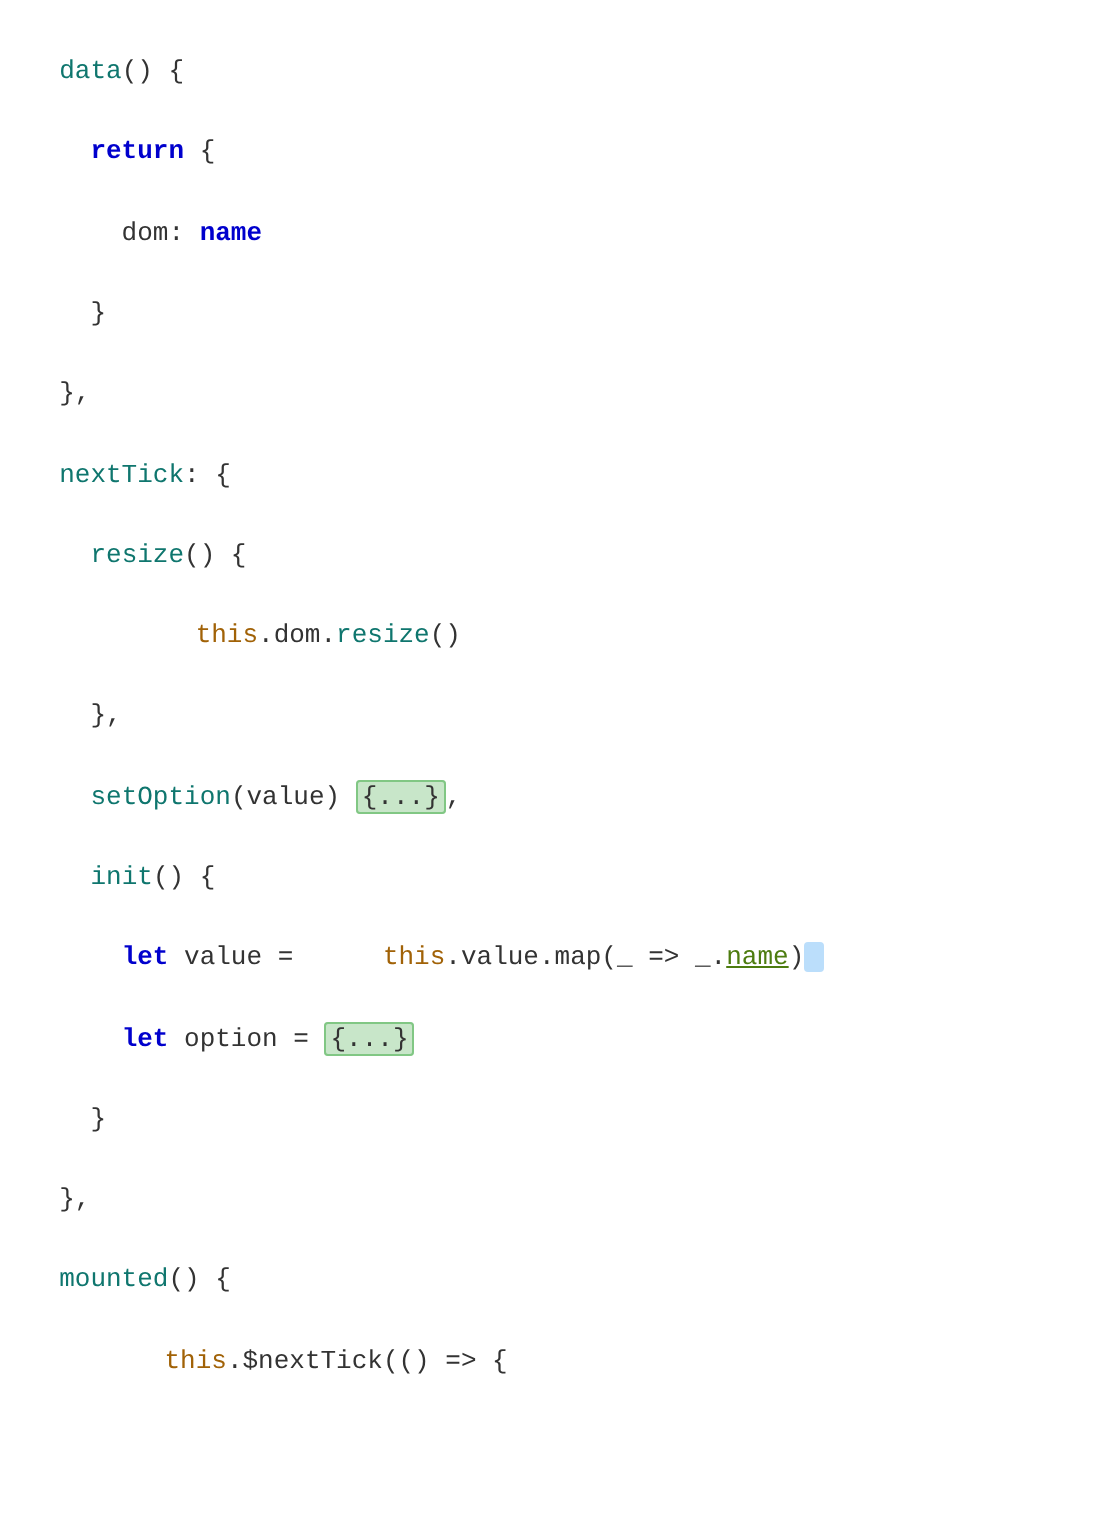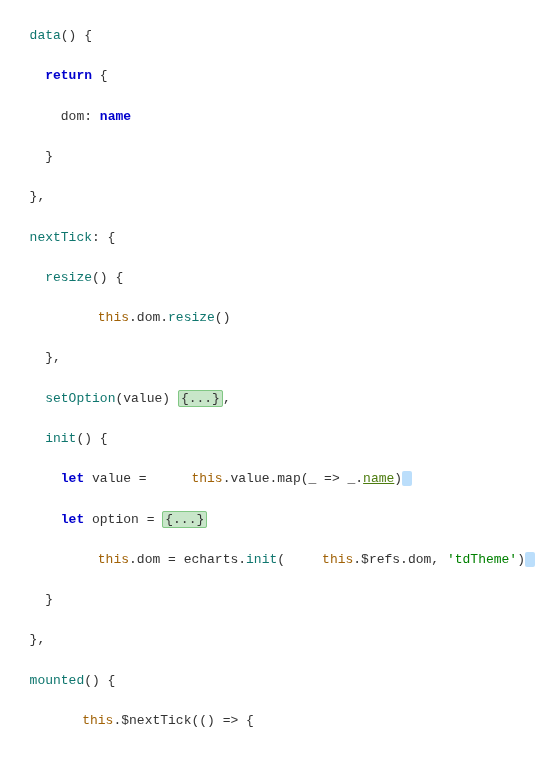--- a/index.html
+++ b/index.html
@@ -59,21 +59,20 @@
 <span class="line-normal">    }</span>
 <span class="line-normal">  },</span>
 <span class="line-normal"><span class="fn">  nextTick</span>: {</span>
 <span class="line-normal">    <span class="fn">resize</span>() {</span>
 <span class="line-normal">      <span class="this-kw">this</span>.dom.<span class="fn">resize</span>()</span>
 <span class="line-normal">    },</span>
 <span class="line-normal">    <span class="fn">setOption</span>(<span class="underline">value</span>) <span class="highlight-box">{...}</span>,</span>
 <span class="line-normal">    <span class="fn">init</span>() {</span>
 <span class="line-normal">      <span class="kw">let</span> <span class="underline">value</span> = <span class="this-kw">this</span>.value.map(_ =&gt; _.<span class="prop">name</span>)<span class="highlight-blue"> </span></span>
 <span class="line-normal">      <span class="kw">let</span> option = <span class="highlight-box">{...}</span></span>
-<span class="line-normal">      <span class="this-kw">this</span>.dom = echarts.<span class="fn">init</span>(<span class="this-kw">this</span>.$refs.dom, <span class="str">'tdTheme'</span>)<span class="highlight-blue"> </span></span>
 <span class="line-normal">    }</span>
 <span class="line-normal">  },</span>
 <span class="line-normal"><span class="fn">  mounted</span>() {</span>
 <span class="line-normal">    <span class="this-kw">this</span>.$nextTick(() =&gt; {</span>
 
 
 
 
 
 

